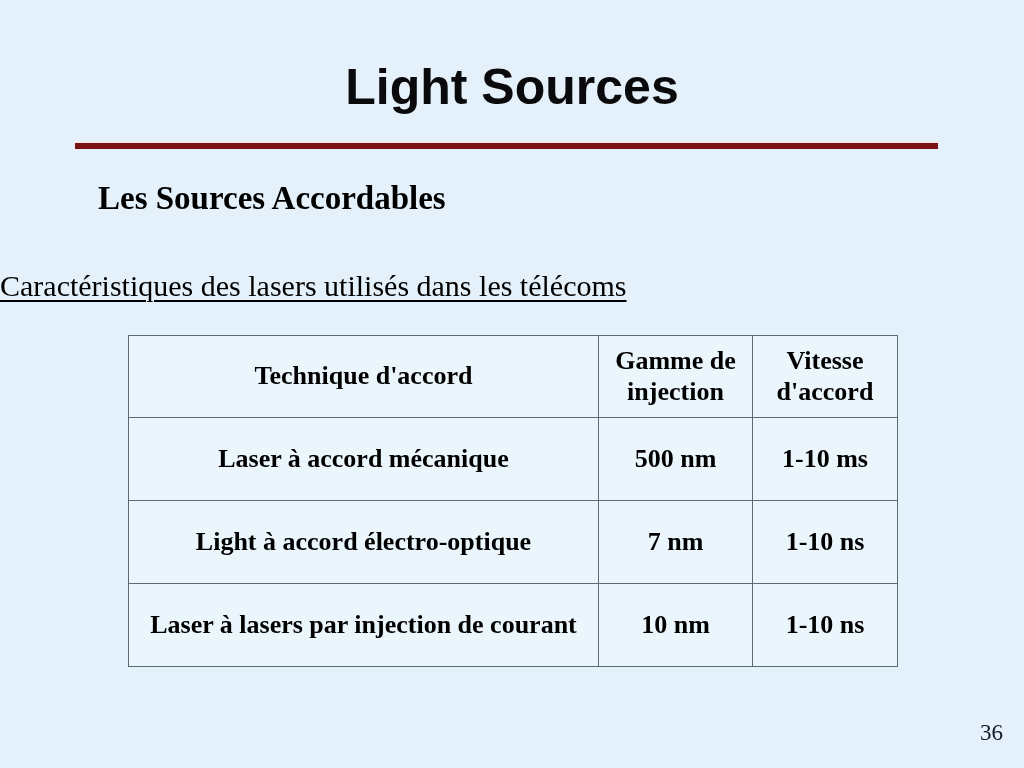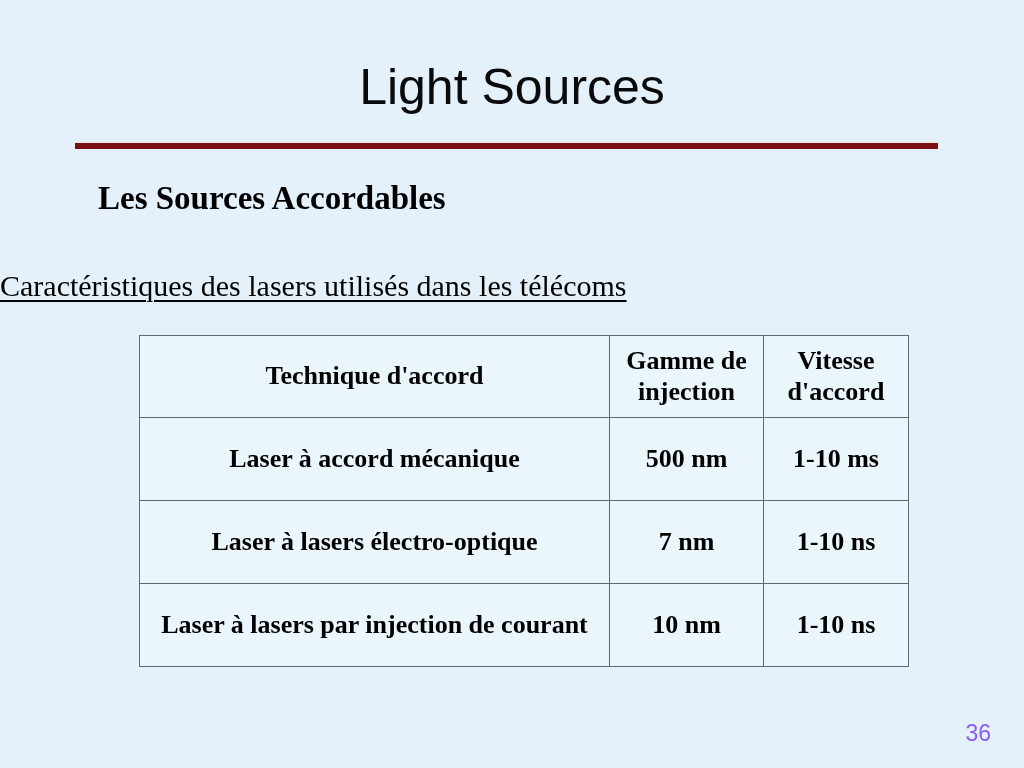--- a/index.html
+++ b/index.html
@@ -22,21 +22,21 @@
     background: var(--bg);
     overflow: hidden;
   }
   .title {
     position: absolute;
     top: 60px; left: 0;
     width: 100%;
     margin: 0;
     text-align: center;
     font-family: "Liberation Sans", sans-serif;
-    font-weight: 400;
+    font-weight: 700;
     font-size: 50px;
     line-height: 1.1;
     color: #0a0a0c;
   }
   .rule {
     position: absolute;
     top: 143px; left: 75px;
     width: 863px; height: 6px;
     background: var(--accent);
     box-shadow: 0 -2px 0 rgba(255, 228, 228, 0.55);
@@ -55,21 +55,21 @@
     width: 100%;
     text-align: left;
     font-size: 30px;
     line-height: 1.2;
     text-decoration: underline;
     text-decoration-thickness: 2px;
     text-underline-offset: 4px;
   }
   table.datatable {
     position: absolute;
-    top: 335px; left: 139px;
+    top: 335px; left: 128px;
     border-collapse: collapse;
     table-layout: fixed;
     background: var(--cell-bg);
     font-size: 26px;
   }
   .datatable th, .datatable td {
     border: 1px solid var(--border);
     text-align: center;
     vertical-align: middle;
     padding: 0 6px;
@@ -80,24 +80,24 @@
     font-weight: bold;
     font-size: 26px;
     line-height: 1.18;
   }
   .datatable td {
     height: 83px;
     font-weight: bold;
   }
   .page-number {
     position: absolute;
-    top: 720px; right: 33px;
-    font-family: Liberation Sans, sans-serif;
+    top: 720px; right: 21px;
+    font-family: Liberation Serif, serif;
     font-size: 23px;
-    color: #8b5cf6;
+    color: #0f172a;
   }
 </style>
 </head>
 <body>
 
 <div class="slide">
 
   <h1 class="title">Light Sources</h1>
 
   <div class="rule"></div>
@@ -119,21 +119,21 @@
         <th>Vitesse d'accord</th>
       </tr>
     </thead>
     <tbody>
       <tr>
         <td>Laser à accord mécanique</td>
         <td>500 nm</td>
         <td>1-10 ms</td>
       </tr>
       <tr>
-        <td>Laser à lasers électro-optique</td>
+        <td>Light à accord électro-optique</td>
         <td>7 nm</td>
         <td>1-10 ns</td>
       </tr>
       <tr>
         <td>Laser à lasers par injection de courant</td>
         <td>10 nm</td>
         <td>1-10 ns</td>
       </tr>
     </tbody>
   </table>

